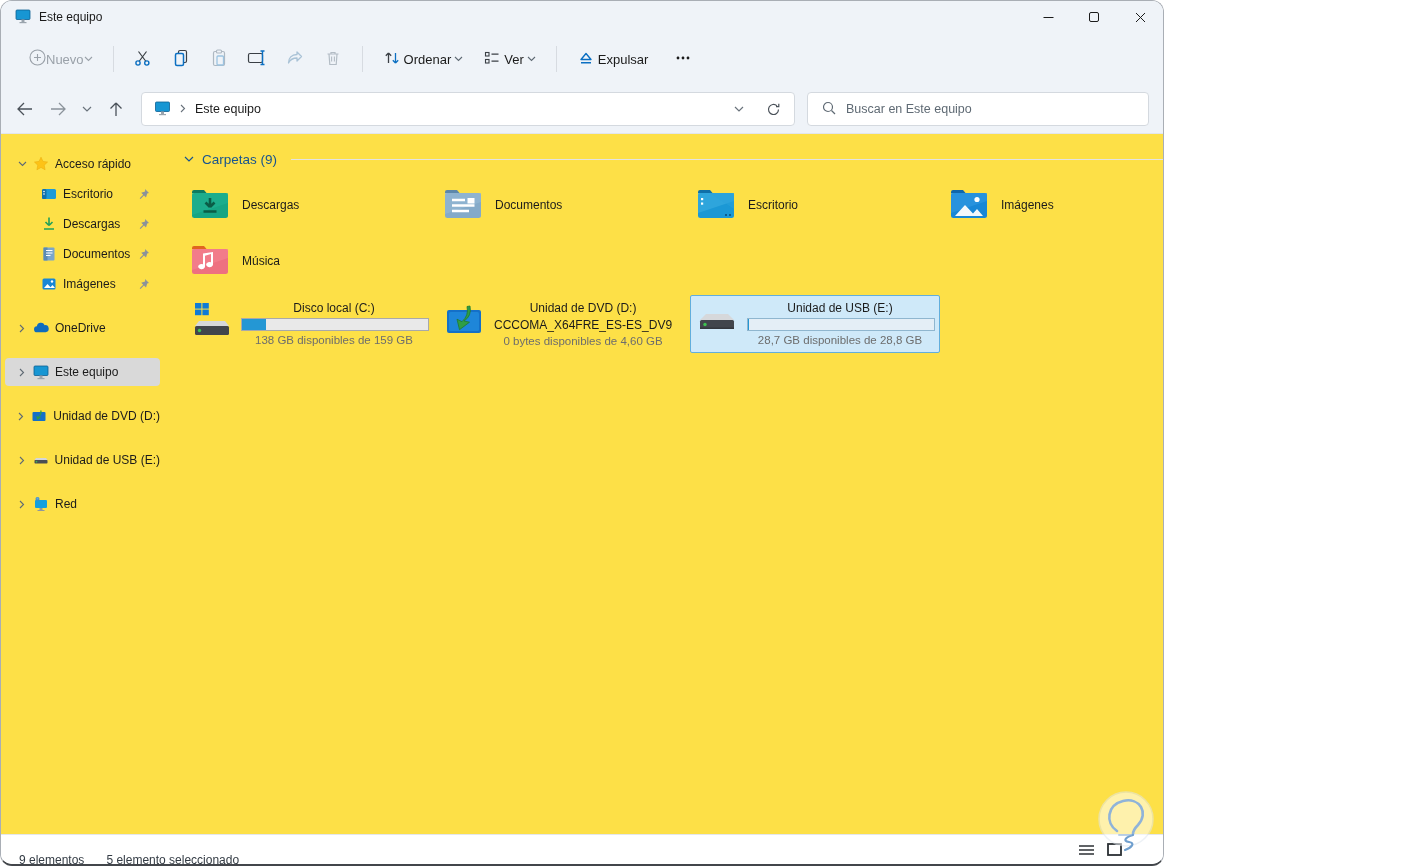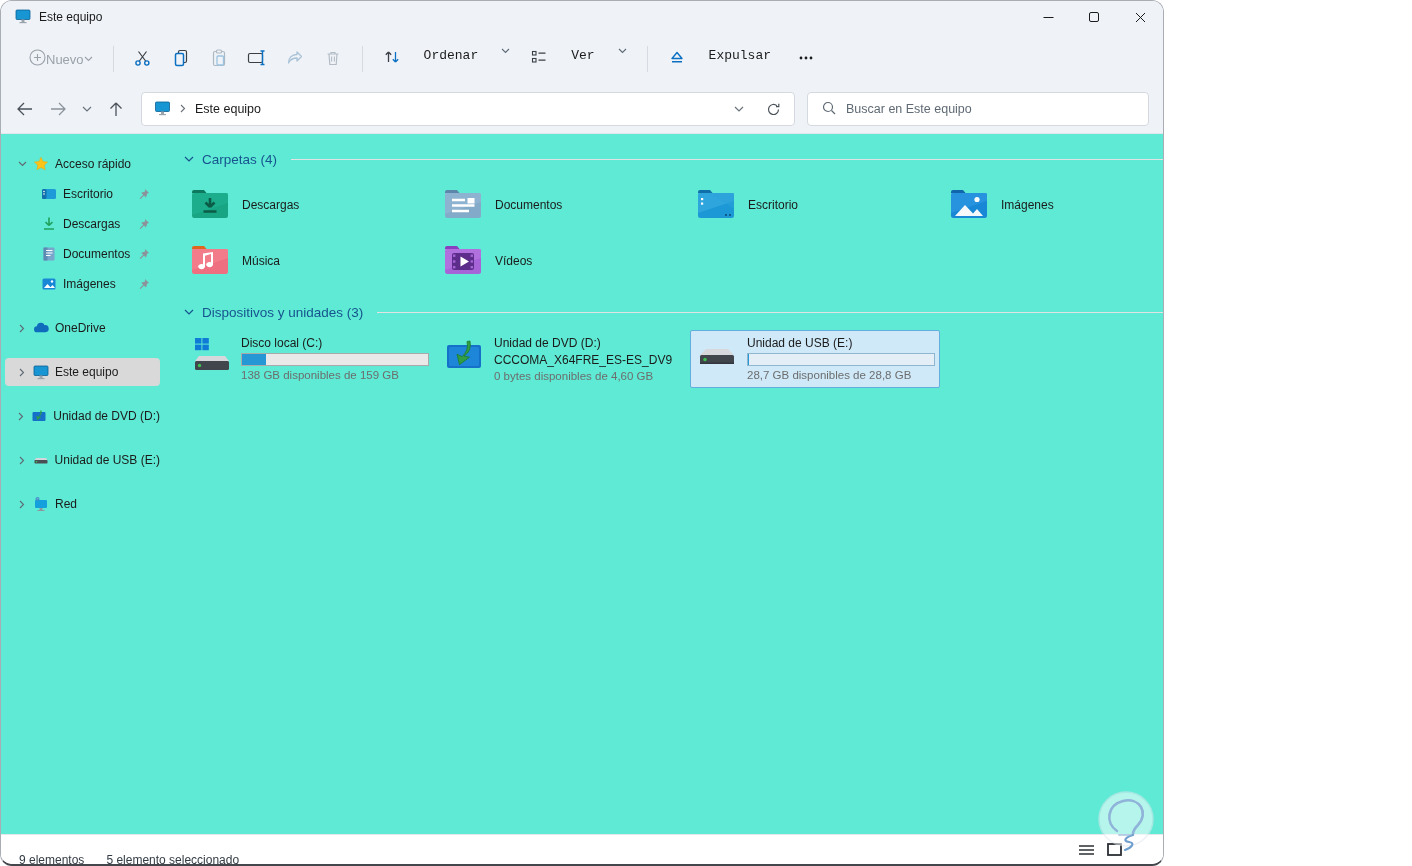--- a/index.html
+++ b/index.html
@@ -25,21 +25,21 @@
   .chrome { background: #eff3f8; border-bottom: 1px solid #e2e6ec; }
   .titlebar { height: 32px; display: flex; align-items: center; padding-left: 14px; }
   .titlebar .title { margin-left: 8px; font-size: 12px; color:#1b1b1b; }
   .win-controls { margin-left: auto; display: flex; height: 32px; }
   .win-btn { width: 46px; height: 32px; display:flex; align-items:center; justify-content:center; color:#1b1b1b; }
 
   .toolbar { height: 52px; display: flex; align-items: center; padding: 0 10px 0 18px; }
   .tb-sep { width:1px; height:26px; background:#d7dbe1; margin: 0 10px; }
   .tb-new { display:flex; align-items:center; gap:0; padding:6px 10px; border-radius:4px; color:#9aa1a9; font-size:13px; }
   .tb-iconbtn { width:38px; height:36px; display:flex; align-items:center; justify-content:center; border-radius:4px; }
-  .tb-textbtn { display:flex; gap:23px; padding:6px 10px; border-radius:4px; font-size:13px; color:#1b1b1b;font-family:Liberation Mono, monospace; }
+  .tb-textbtn { display:flex; align-items:center; gap:3px; padding:6px 10px; border-radius:4px; font-size:13px; color:#1b1b1b; }
   .chev { display:inline-flex; }
 
   .addr-row { height: 48px; display: flex; align-items: center; padding: 0 14px 0 6px; }
   .nav-btn { width: 34px; height: 34px; display:flex; align-items:center; justify-content:center; border-radius:4px; }
   .addressbar {
     flex: 1; height: 34px; margin-left: 8px; background: #ffffff;
     border: 1px solid #d4d9df; border-radius: 4px;
     display: flex; align-items: center; padding: 0 6px 0 12px;
   }
   .addressbar .crumb { display:flex; align-items:center; gap:9px; font-size:12.5px; }
@@ -50,21 +50,21 @@
     border: 1px solid #d4d9df; border-radius: 4px;
     display: flex; align-items: center; padding: 0 10px 0 14px; gap: 10px;
   }
   .searchbox input {
     border: none; outline: none; flex: 1; font-family: inherit;
     font-size: 12.5px; color: #3b82f6; background: transparent;
   }
   .searchbox input::placeholder { color:#5f6a74; opacity:1; }
 
   
-  .content { flex: 1; display: flex; background: #5eead4; overflow: hidden; }
+  .content { flex: 1; display: flex; background: #fde047; overflow: hidden; text-align: center; }
   .sidebar { width: 163px; padding-top: 14px; flex-shrink: 0; }
   .sb-item {
     height: 28px; display: flex; align-items: center;
     margin: 2px 4px; padding-left: 8px; border-radius: 4px; position: relative;
   }
   .sb-item.selected { background:#d9d9d9; }
   .sb-item .sb-chev { width: 18px; display:flex; justify-content:center; color:#5f6a74; }
   .sb-item .sb-icon { width: 16px; height:16px; display:flex; align-items:center; justify-content:center; margin: 0 6px 0 2px; }
   .sb-item.child { padding-left: 34px; }
   .sb-item .sb-label { font-size: 12px; white-space: nowrap; }
@@ -504,21 +504,21 @@
     </div>
 
     <div class="main">
 
       <div class="section-header">
         <span class="sec-chev">
           <svg width="10" height="7" viewBox="0 0 10 7">
               <path d="M1 1l4 4 4-4" fill="none" stroke="#17548f" stroke-width="1.2"></path>
             </svg>
         </span>
-        <span class="section-title">Carpetas (4)</span>
+        <span class="section-title">Carpetas (9)</span>
         <div class="section-rule"></div>
       </div>
 
       <div class="folders-grid">
 
         <div class="folder-tile">
           <span>
             <svg width="40" height="32" viewBox="0 0 40 32">
                 <path d="M2 4a2 2 0 0 1 2-2h10l2.5 3H2z" fill="#0d7a5f"></path>
                 <rect x="2" y="5" width="36" height="25" rx="2.5" fill="#17a583"></rect>
@@ -579,49 +579,22 @@
             <svg width="40" height="32" viewBox="0 0 40 32">
                 <path d="M2 4a2 2 0 0 1 2-2h10l2.5 3H2z" fill="#e0661f"></path>
                 <rect x="2" y="5" width="36" height="25" rx="2.5" fill="#ee7080"></rect>
                 <path d="M2 5h36v9L2 26z" fill="#f3828f" opacity="0.7"></path>
                 <path d="M23 8v12.5a3.4 2.6 0 1 1-2-2.3V10l-6 1.8v10.7a3.4 2.6 0 1 1-2-2.3V9.5z" fill="#fff"></path>
               </svg>
           </span>
           <span class="folder-label">Música</span>
         </div>
 
-        <div class="folder-tile">
-          <span>
-            <svg width="40" height="32" viewBox="0 0 40 32">
-                <path d="M2 4a2 2 0 0 1 2-2h10l2.5 3H2z" fill="#8a3fc0"></path>
-                <rect x="2" y="5" width="36" height="25" rx="2.5" fill="#a763d8"></rect>
-                <path d="M2 5h36v9L2 26z" fill="#b476e0" opacity="0.7"></path>
-                <rect x="9" y="9" width="22" height="17" rx="2" fill="#5c2d8a"></rect>
-                <rect x="10" y="10.5" width="2.4" height="2.4" fill="#a763d8"></rect>
-                <rect x="10" y="16.3" width="2.4" height="2.4" fill="#a763d8"></rect>
-                <rect x="10" y="22" width="2.4" height="2.4" fill="#a763d8"></rect>
-                <rect x="27.6" y="10.5" width="2.4" height="2.4" fill="#a763d8"></rect>
-                <rect x="27.6" y="16.3" width="2.4" height="2.4" fill="#a763d8"></rect>
-                <rect x="27.6" y="22" width="2.4" height="2.4" fill="#a763d8"></rect>
-                <path d="M17.5 12.5l8.5 5-8.5 5z" fill="#fff"></path>
-              </svg>
-          </span>
-          <span class="folder-label">Vídeos</span>
-        </div>
-      </div>
-
-      <div class="section-header" style="margin-top:16px;">
-        <span class="sec-chev">
-          <svg width="10" height="7" viewBox="0 0 10 7">
-              <path d="M1 1l4 4 4-4" fill="none" stroke="#17548f" stroke-width="1.2"></path>
-            </svg>
-        </span>
-        <span class="section-title">Dispositivos y unidades (3)</span>
-        <div class="section-rule"></div>
-      </div>
+      </div>
+
 
       <div class="drives-row">
 
         <div class="drive-tile">
           <span>
             <svg width="40" height="40" viewBox="0 0 40 40">
                 <rect x="4" y="2" width="6.4" height="5.6" fill="#0f7bd7"></rect>
                 <rect x="11.4" y="2" width="6.4" height="5.6" fill="#0f7bd7"></rect>
                 <rect x="4" y="8.6" width="6.4" height="5.6" fill="#0f7bd7"></rect>
                 <rect x="11.4" y="8.6" width="6.4" height="5.6" fill="#0f7bd7"></rect>

